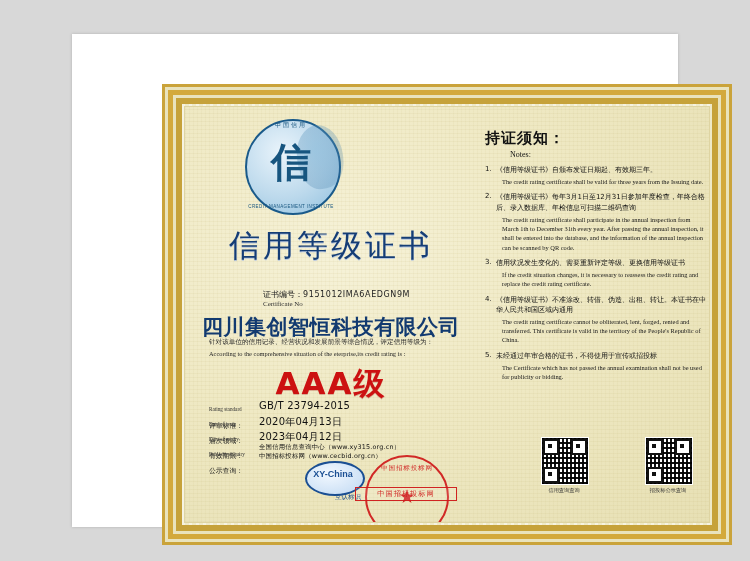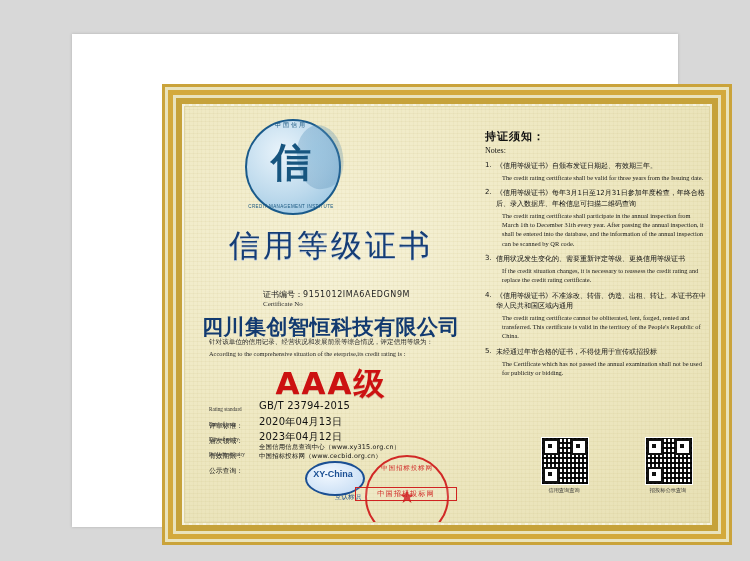--- a/index.html
+++ b/index.html
@@ -347,31 +347,32 @@
     opacity: 0.95;
   }
 
   
   .right {
     position: absolute;
     left: 300px; top: 22px;
     width: 222px;
   }
   .notes-title-cn {
-    font-size: 11px;
+    font-size: 15px;
     font-weight: bold;
     color: #111;
     font-family: Liberation Serif, serif;
     letter-spacing: 1px;
   }
   .notes-title-en {
     font-size: 8px;
     color: #111;
     margin-top: 2px;
     font-family: "Liberation Serif", serif;
+    margin-left: 25px;
   }
   .note {
     margin-top: 6px;
     position: relative;
     padding-left: 11px;
   }
   .note .idx {
     position: absolute;
     left: 0; top: 0;
     font-size: 7px;

